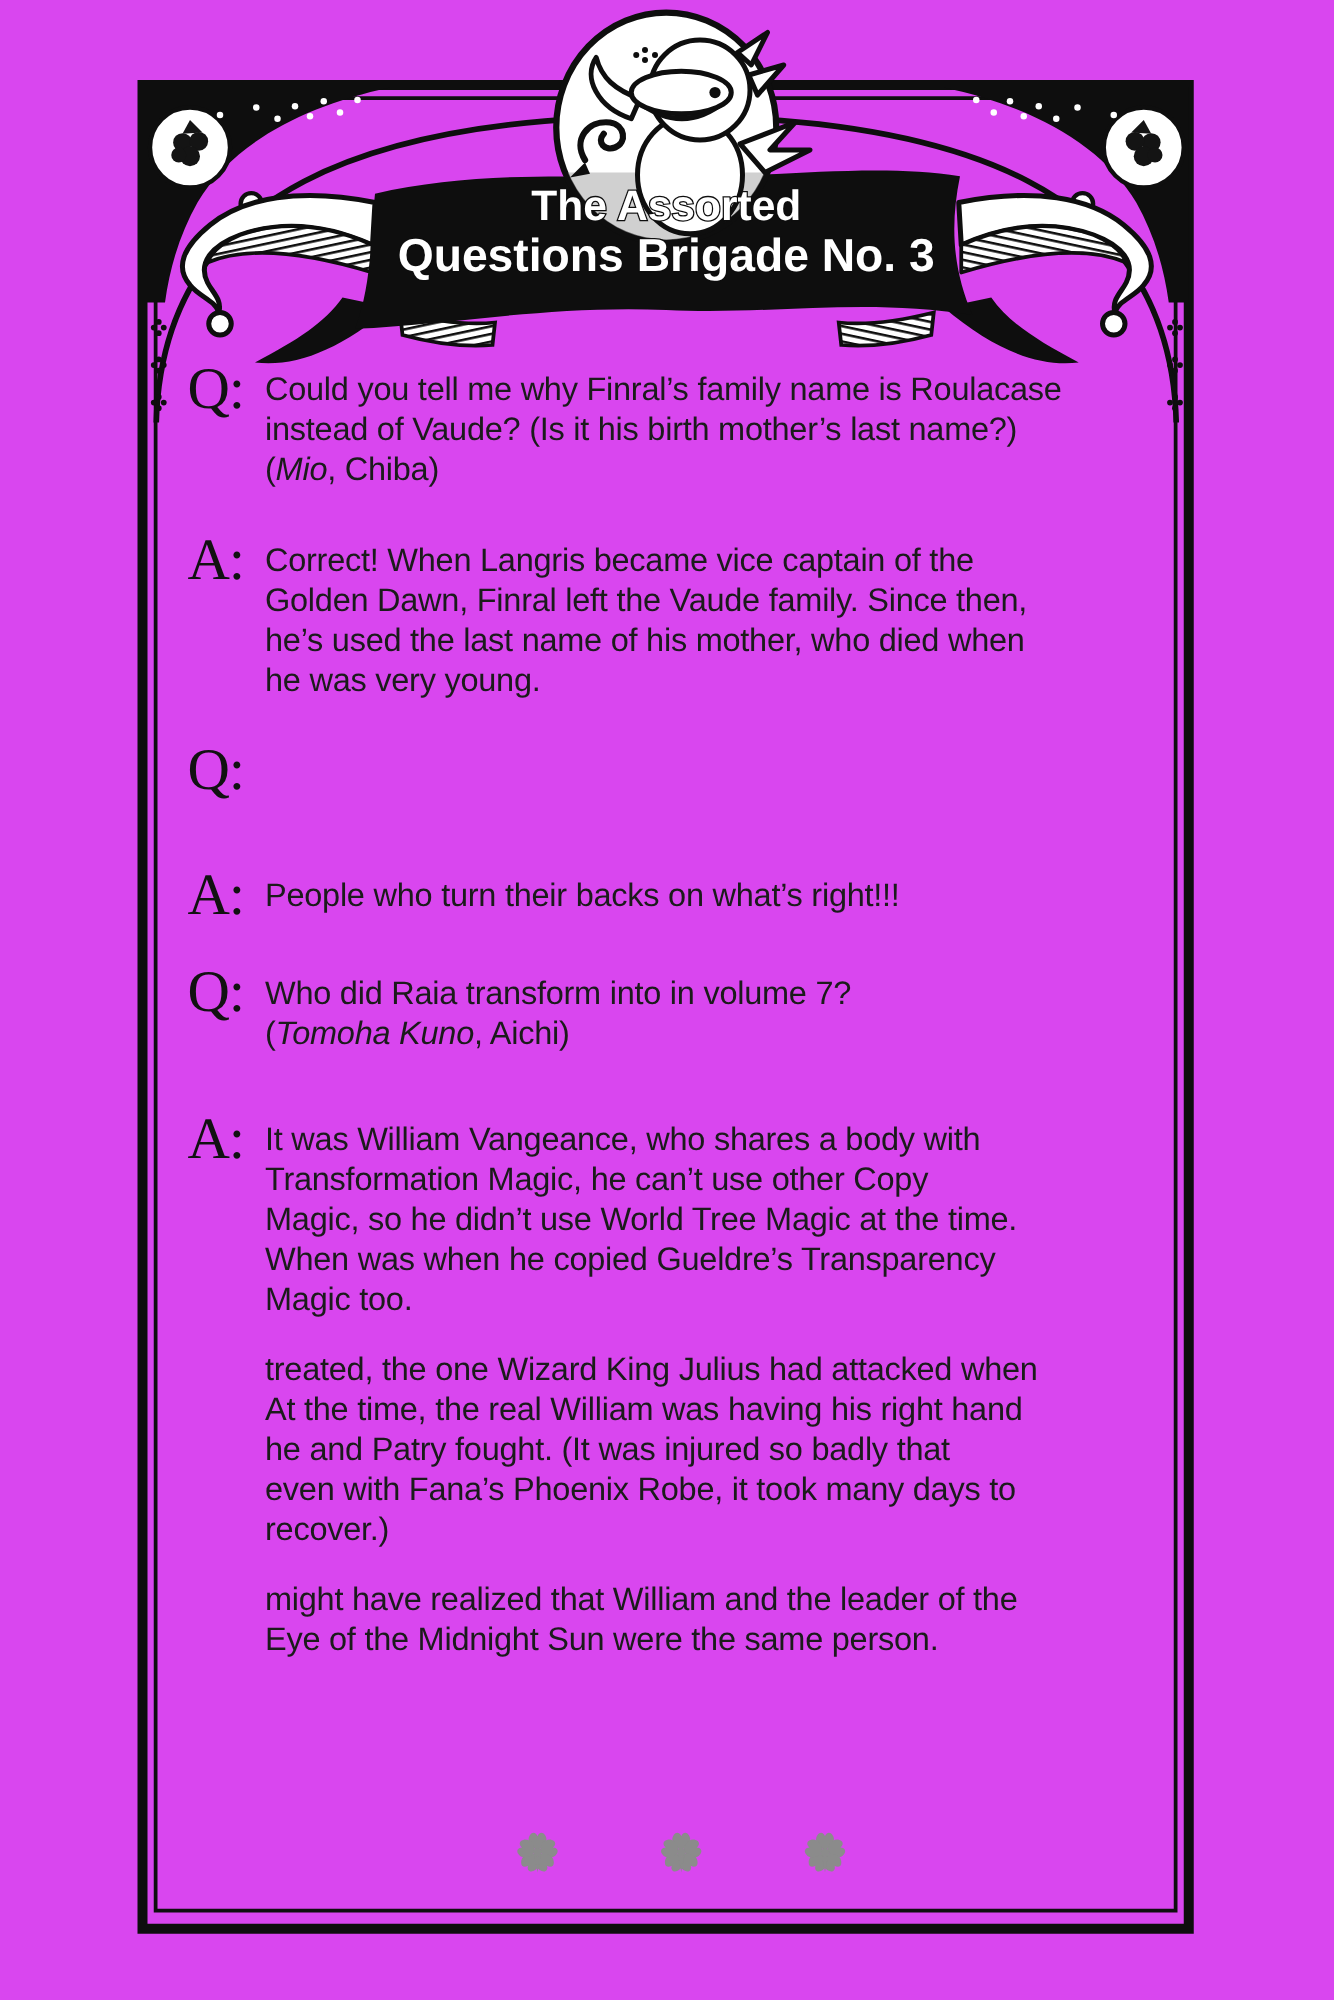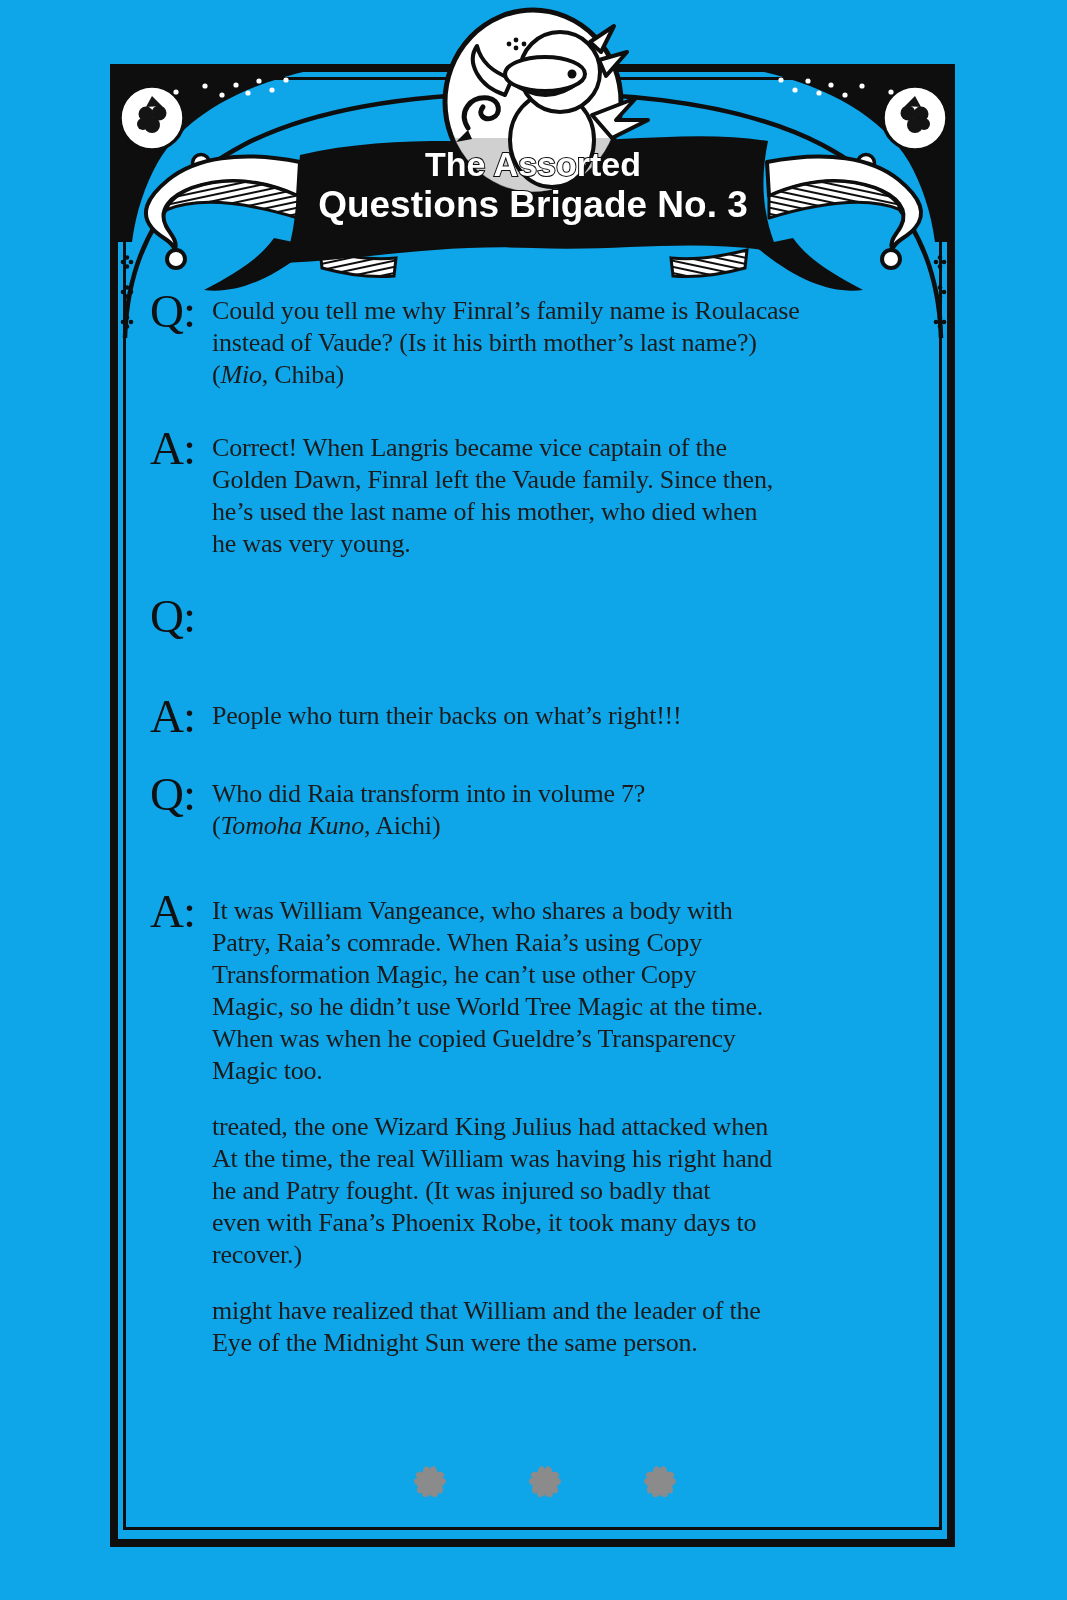--- a/index.html
+++ b/index.html
@@ -1,28 +1,28 @@
 <!DOCTYPE html>
 <html><head>
 <meta charset="utf-8">
 <style>
   html,body{margin:0;padding:0;background:#fff;}
-  .page{position:relative;width:1067px;height:1600px;background:#0ea5e9;overflow:hidden;
+  .page{position:relative;width:1067px;height:1600px;background:#d946ef;overflow:hidden;
         font-family:"Liberation Sans","DejaVu Sans",sans-serif;color:#1b1b1b;}
   .frame-outer{position:absolute;left:110px;top:64px;width:845px;height:1483px;
                border:8px solid #0e0e0e;box-sizing:border-box;}
   .frame-inner{position:absolute;left:123px;top:77px;width:819px;height:1453px;
                border:3px solid #0e0e0e;box-sizing:border-box;}
   .header-art{position:absolute;left:0;top:0;}
   .qa-list{position:absolute;left:0;top:0;width:1067px;height:1600px;}
   .qa-block{position:absolute;left:150px;width:800px;display:flex;align-items:flex-start;}
   .qa-marker{flex:0 0 62px;font-family:"Liberation Serif","DejaVu Serif",serif;
              font-size:47px;line-height:47px;margin-top:-7px;letter-spacing:-1px;color:#111;}
   .qa-body{font-size:26px;line-height:32px;letter-spacing:-0.2px;color:#1b1b1b;}
-  .qa-line{white-space:nowrap;font-family:Liberation Serif, serif;}
+  .qa-line{white-space:nowrap;}
   .qa-para + .qa-para{margin-top:24px;}
   .qa-body em{font-style:italic;}
   .pos-q1{top:295px}.pos-a1{top:432px}.pos-q2{top:600px}
   .pos-a2{top:700px}.pos-q3{top:778px}.pos-a3{top:895px}
   .ornaments{position:absolute;top:1464px;left:0;width:100%;display:flex;
              justify-content:center;gap:79px;padding-left:23px;box-sizing:border-box;}
   .ornaments svg{display:block;}
 </style>
 </head>
 <body>
@@ -188,21 +188,20 @@
             <div class="qa-line"><span>Who did Raia transform into in volume 7?</span></div>
             <div class="qa-line"><span>(</span><em>Tomoha Kuno</em><span>, Aichi)</span></div>
           </div>
         </div>
   </div>
       <div class="qa-block pos-a3">
     <span class="qa-marker">A:</span>
     <div class="qa-body">
           <div class="qa-para">
             <div class="qa-line"><span>It was William Vangeance, who shares a body with</span></div>
-            <div class="qa-line"><span>Patry, Raia’s comrade. When Raia’s using Copy</span></div>
             <div class="qa-line"><span>Transformation Magic, he can’t use other Copy</span></div>
             <div class="qa-line"><span>Magic, so he didn’t use World Tree Magic at the time.</span></div>
             <div class="qa-line"><span>When was when he copied Gueldre’s Transparency</span></div>
             <div class="qa-line"><span>Magic too.</span></div>
           </div>
           <div class="qa-para">
             <div class="qa-line"><span>treated, the one Wizard King Julius had attacked when</span></div>
             <div class="qa-line"><span>At the time, the real William was having his right hand</span></div>
             <div class="qa-line"><span>he and Patry fought. (It was injured so badly that</span></div>
             <div class="qa-line"><span>even with Fana’s Phoenix Robe, it took many days to</span></div>

